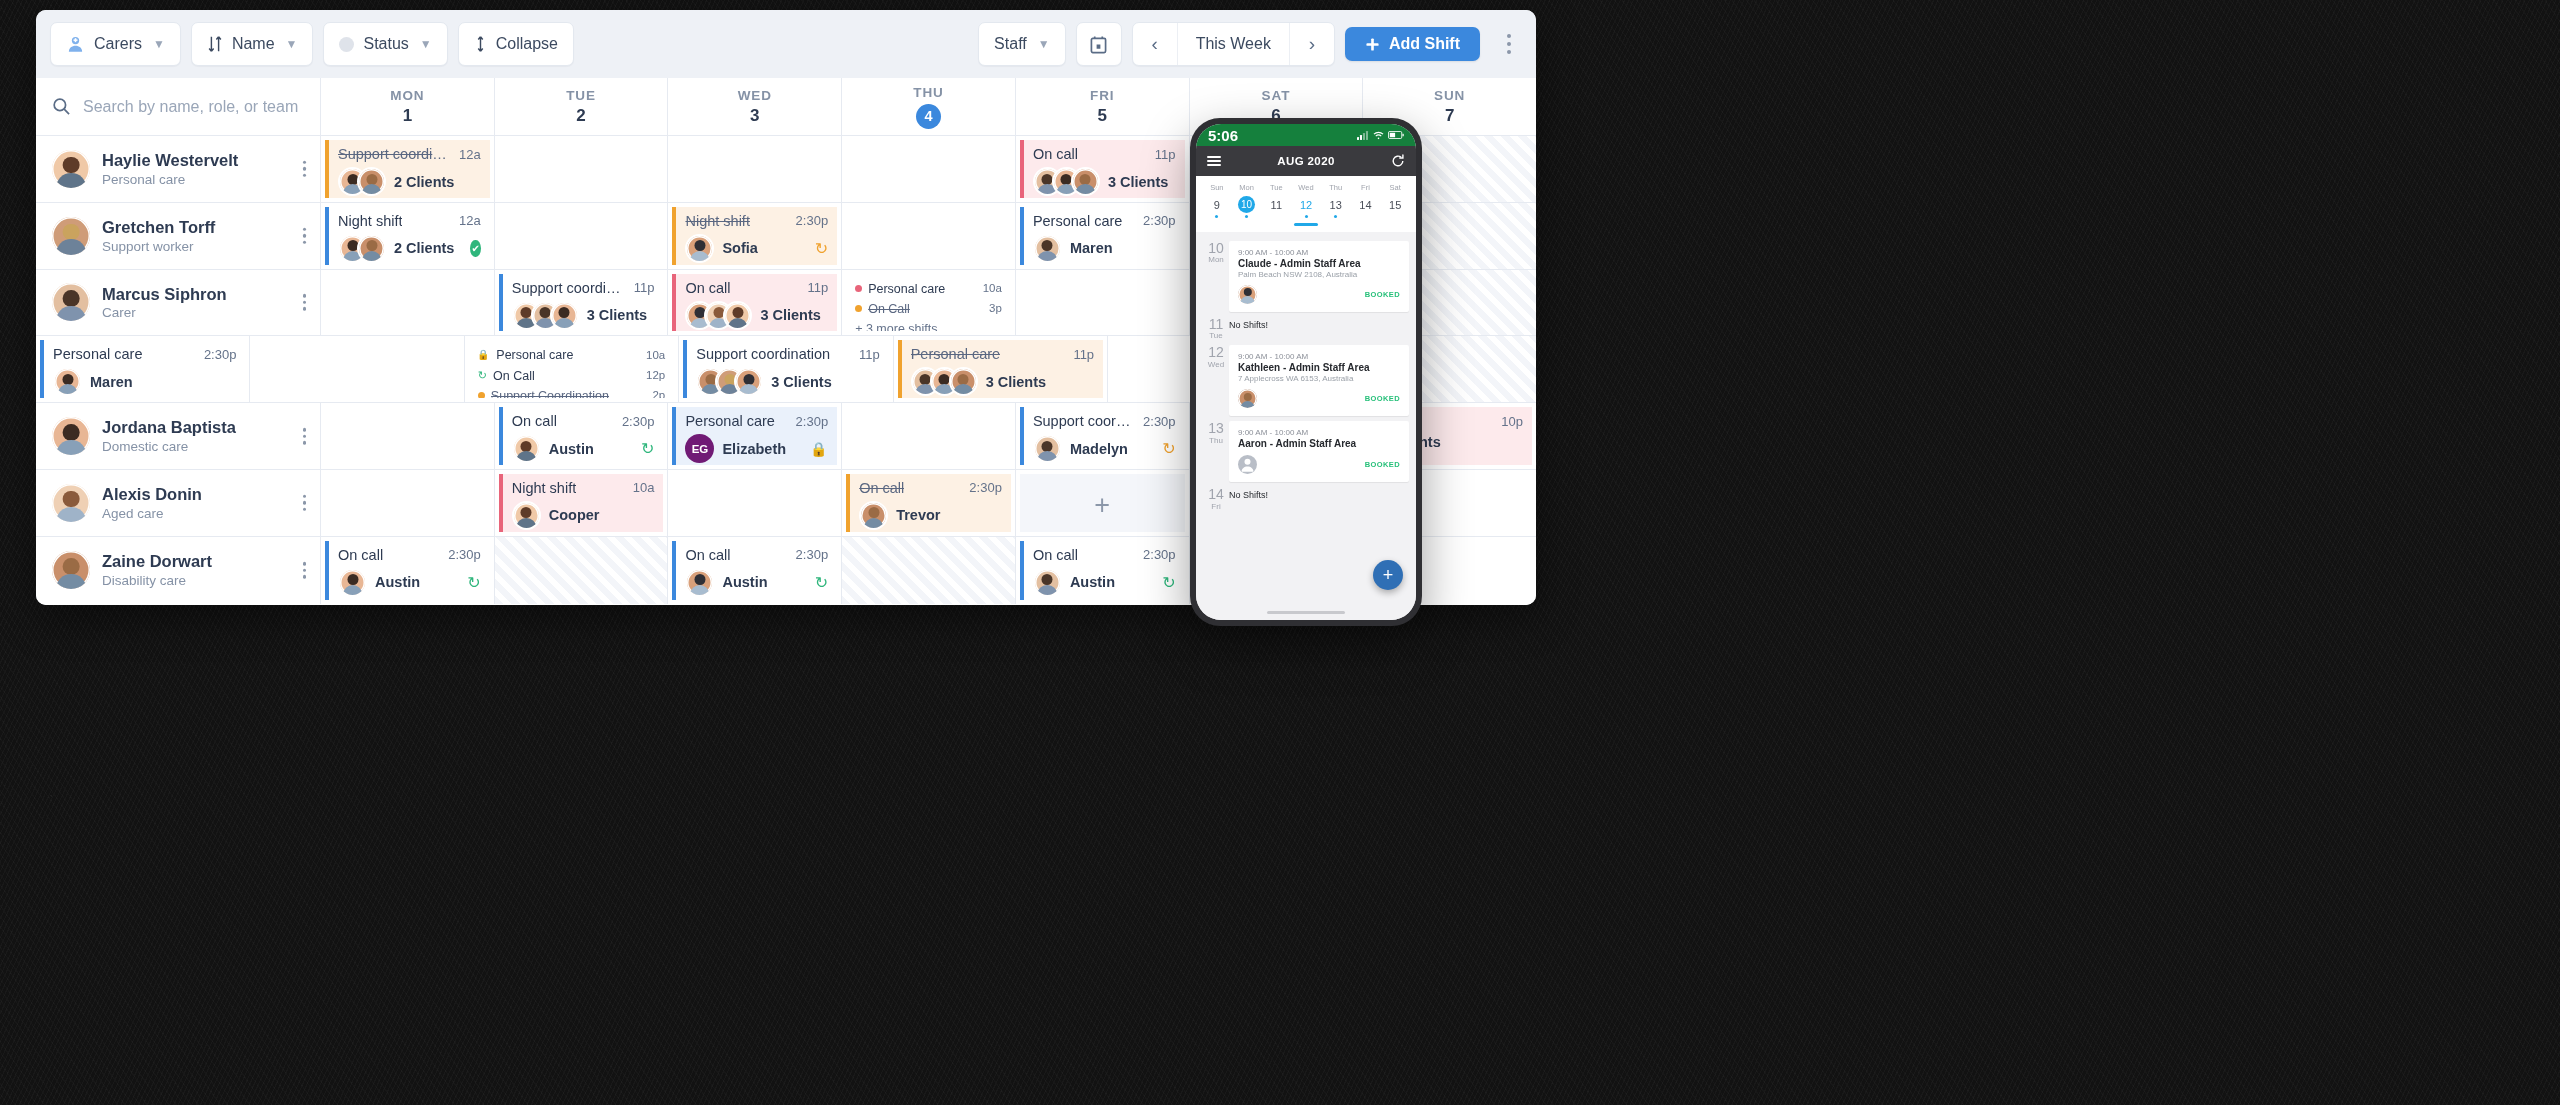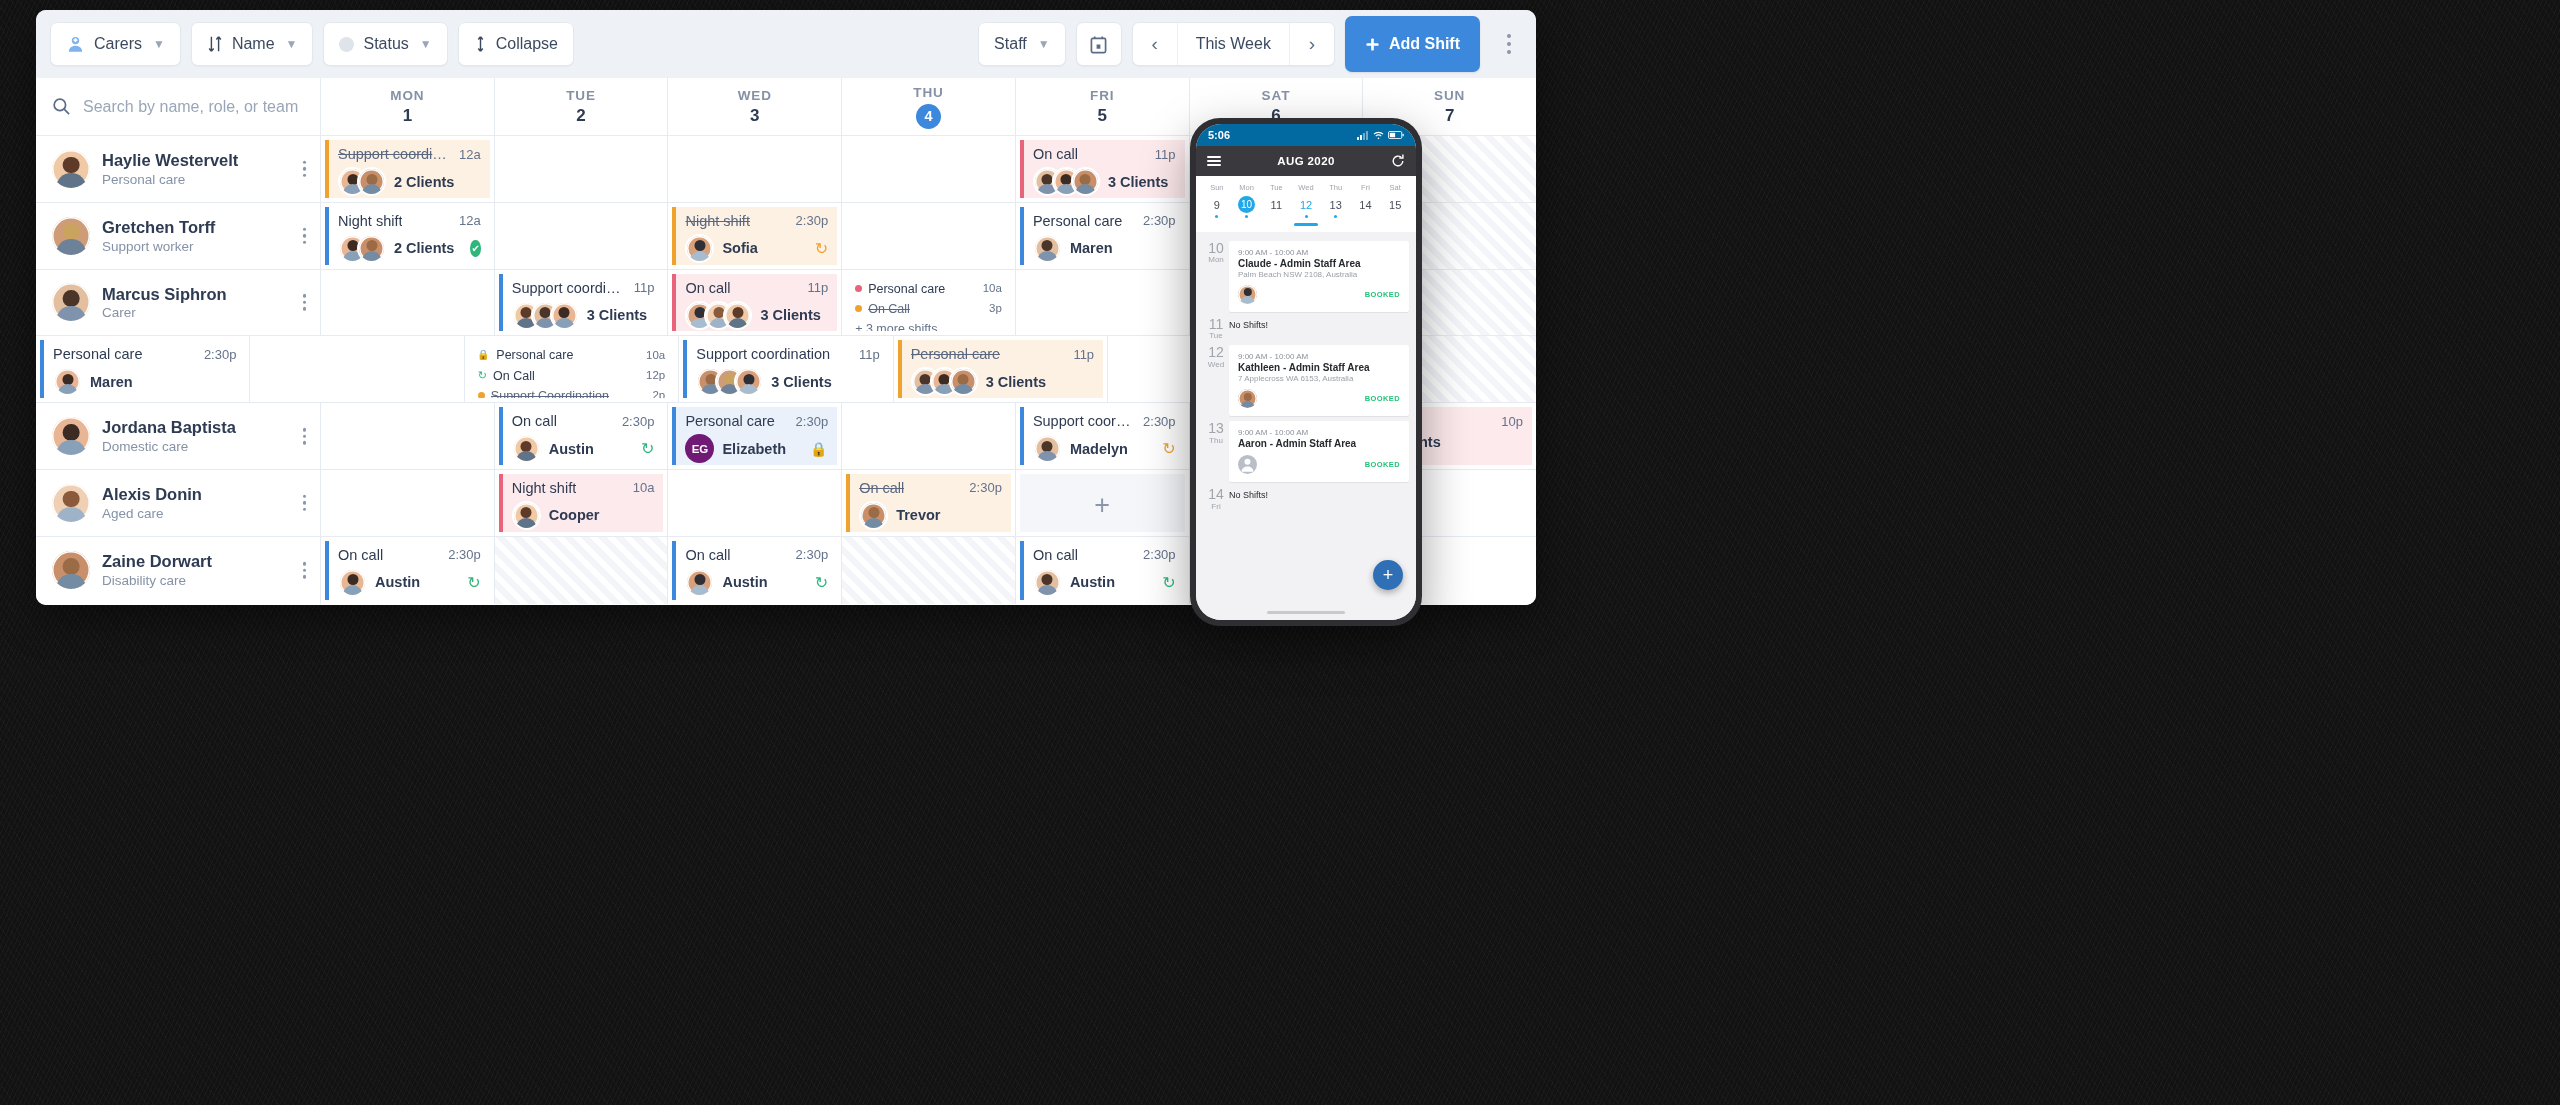--- a/index.html
+++ b/index.html
@@ -68,21 +68,21 @@
   .seg .label {
     padding: 0 18px; font-size: 16px; color:#3c4a60; border-left:1px solid #eceff4; border-right:1px solid #eceff4;
     height:100%; display:flex; align-items:center; cursor:pointer; white-space:nowrap;
   }
   .cal-btn {
     width:46px; height:44px; background:#fff; border:1px solid #e3e8ef; border-radius:7px;
     display:flex; align-items:center; justify-content:center; cursor:pointer;
     box-shadow: 0 1px 1px rgba(18,38,63,.04);
   }
   .add-shift {
-    height:56px; background:#3b88dd; color:#fff; border-radius:7px;
+    height:34px; background:#3b88dd; color:#fff; border-radius:7px;
     display:flex; align-items:center; gap:9px; padding:8px 20px;
     font-size:16px; font-weight:600; cursor:pointer; white-space:nowrap;
     box-shadow: 0 1px 2px rgba(18,38,63,.10);
   }
   .kebab {
     width: 26px; height: 44px; display:flex; flex-direction:column; align-items:center; justify-content:center; gap:4px;
     cursor:pointer; margin-left: 6px;
   }
   .kebab i { width:4px; height:4px; border-radius:50%; background:#8b97a9; display:block; }
 
@@ -187,22 +187,22 @@
   .phone {
     position:absolute; left:1190px; top:118px; width:232px; height:508px;
     background:#2f2f33; border-radius:30px; padding:6px;
     box-shadow: 0 18px 48px rgba(0,0,0,.38);
   }
   .phone-screen {
     width:100%; height:100%; background:#f2f2f4; border-radius:25px; overflow:hidden;
     display:flex; flex-direction:column; position:relative;
   }
   .statusbar {
-    height:22px; background:#0369a1; color:#fff; display:flex; align-items:center;
-    justify-content:space-between; padding:0 12px; font-size:11px; font-weight:600;
+    height:22px; background:#15803d; color:#fff; display:flex; align-items:center;
+    justify-content:space-between; padding:0 12px; font-size:15px; font-weight:600;
   }
   .sb-right { display:flex; align-items:center; gap:4px; }
   .phone-header {
     height:30px; background:#3a3a3e; color:#fff; display:flex; align-items:center;
     justify-content:space-between; padding:0 11px;
   }
   .ph-title { font-size:11.5px; font-weight:700; letter-spacing:.4px; }
   .burger { display:flex; flex-direction:column; gap:2.5px; cursor:pointer; }
   .burger i { width:14px; height:1.8px; background:#fff; display:block; border-radius:1px; }
 

